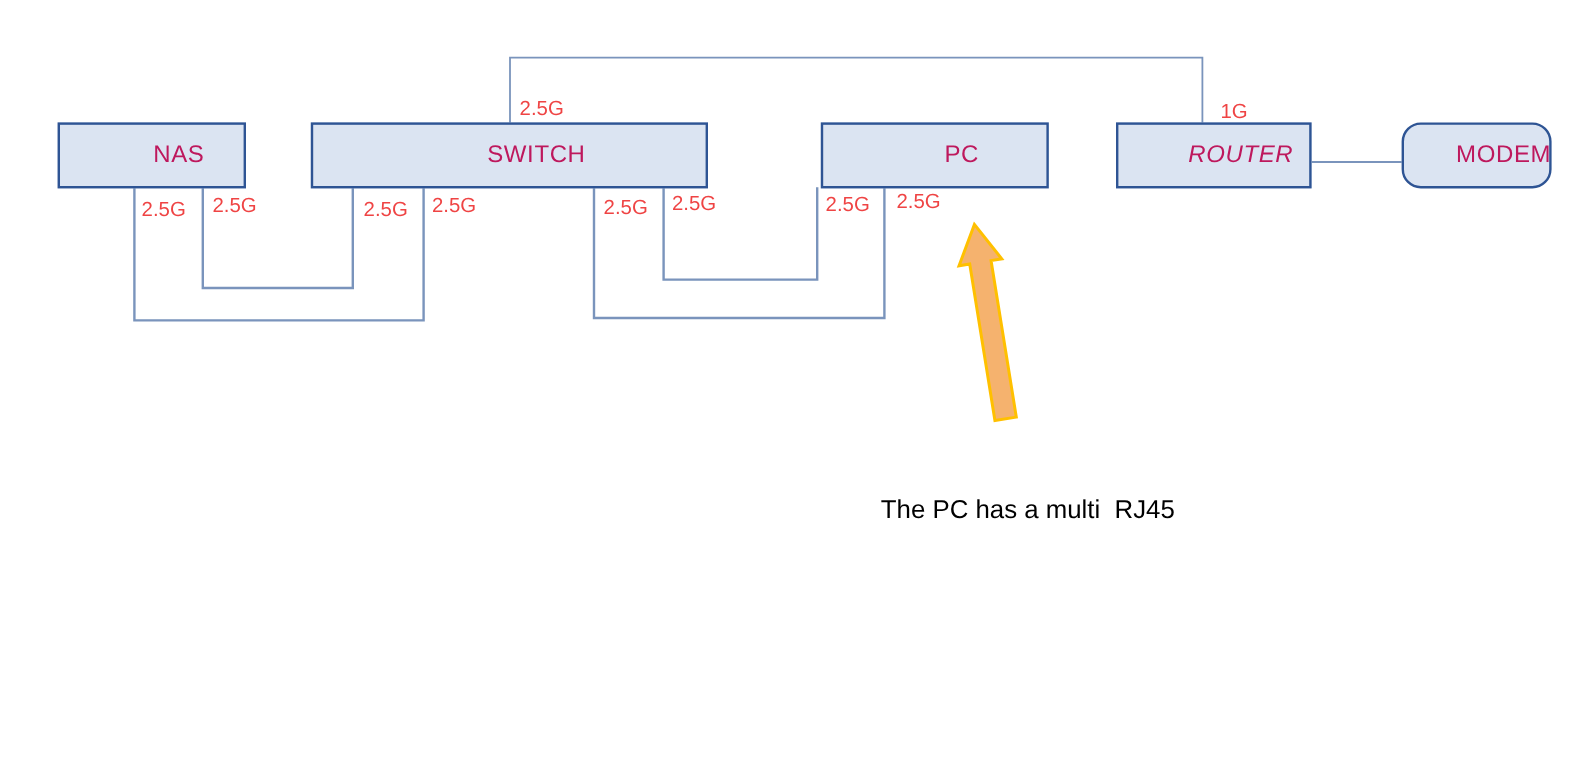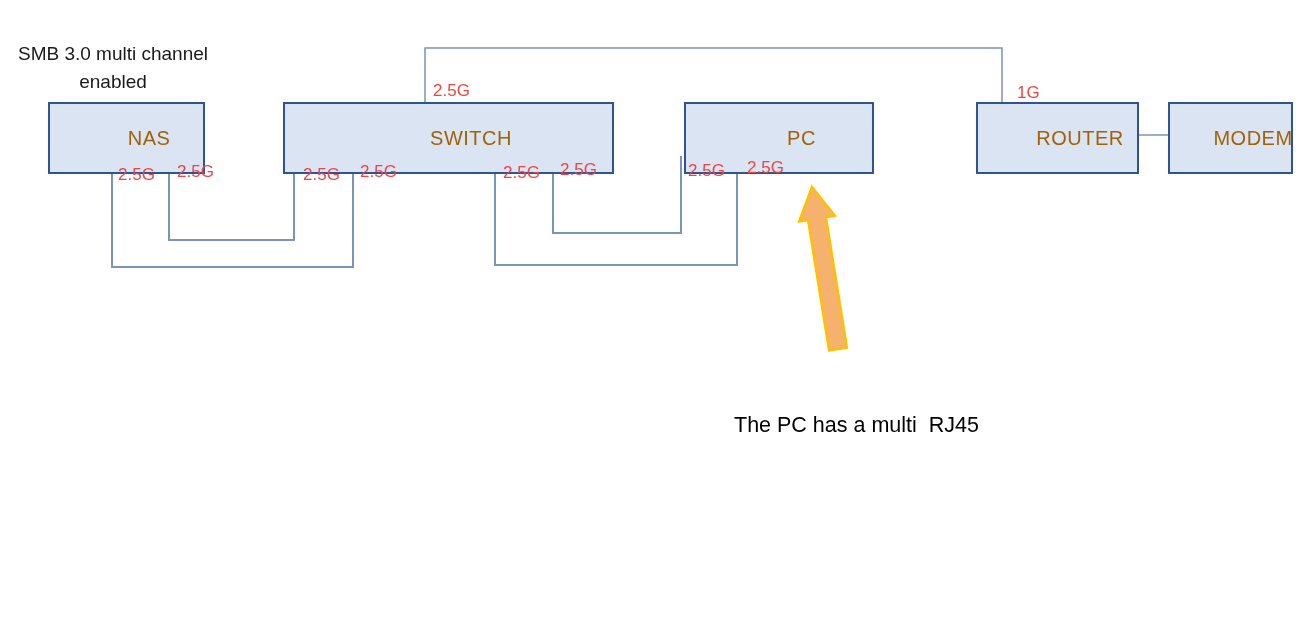--- a/index.html
+++ b/index.html
@@ -8,32 +8,32 @@
     width:1312px;height:636px;
     background:#fff;
     font-family:"Liberation Sans",sans-serif;
     overflow:hidden;
   }
   .title{
     position:absolute;left:2px;top:40px;width:222px;
     text-align:center;font-size:19px;line-height:28px;color:#1a1a1a;
   }
   .node{
-    position:absolute;top:102px;height:72px;
+    position:absolute;top:102px;height:55px;
     box-sizing:border-box;
     background:var(--box-fill,#DBE4F2);
     border:2px solid var(--box-border,#2E5494);
     display:flex;align-items:center;justify-content:center;
-    font-size:20px;color:#a16207;letter-spacing:0.5px;padding-left:45px;
+    font-size:20px;color:#be185d;letter-spacing:0.5px;padding-left:45px;
   }
   #node-nas{left:48px;width:157px;}
-  #node-switch{left:259px;width:331px;margin-left:24px;}
+  #node-switch{left:259px;width:331px;}
   #node-pc{left:684px;width:190px;}
-  #node-router{left:976px;width:163px;}
-  #node-modem{left:1168px;width:125px;}
+  #node-router{left:930px;width:163px;font-style:italic;}
+  #node-modem{left:1168px;width:125px;border-radius:16px;}
   .speed{
     position:absolute;font-size:17px;color:#ef4444;white-space:pre;
   }
   #svg-layer{position:absolute;left:0;top:0;width:1312px;height:636px;}
   .connector{fill:none;stroke:var(--connector,#7A94BC);stroke-width:2;}
   .connector.thin{stroke-width:1.5;}
   .annotation{
     position:absolute;left:734px;top:349px;
     font-size:21.5px;line-height:30.7px;color:#000;white-space:pre;
   }
@@ -46,24 +46,20 @@
   <svg id="svg-layer" viewBox="0 0 1312 636" xmlns="http://www.w3.org/2000/svg">
     <path class="connector" d="M112 156 V267 H353 V156"></path>
     <path class="connector" d="M169 156 V240 H294 V156"></path>
     <path class="connector" d="M495 156 V265 H737 V156"></path>
     <path class="connector" d="M553 156 V233 H681 V156"></path>
     <path class="connector thin" d="M425 103 V48 H1002 V103"></path>
     <path class="connector thin" d="M1093 135 H1168"></path>
     <polygon points="812,187 834.8,215.7 825.9,217.2 846.9,347.6 829.1,350.4 808.1,220.0 799.2,221.5" style="fill:var(--arrow-fill,#F5B26E);stroke:var(--arrow-stroke,#FFC000);stroke-width:2.5;"></polygon>
   </svg>
 
-  <div class="title">
-    <div>SMB 3.0 multi channel</div>
-    <div>enabled</div>
-  </div>
 
   <div class="node" id="node-nas">
     <span>NAS</span>
   </div>
   <div class="node" id="node-switch">
     <span>SWITCH</span>
   </div>
   <div class="node" id="node-pc">
     <span>PC</span>
   </div>

